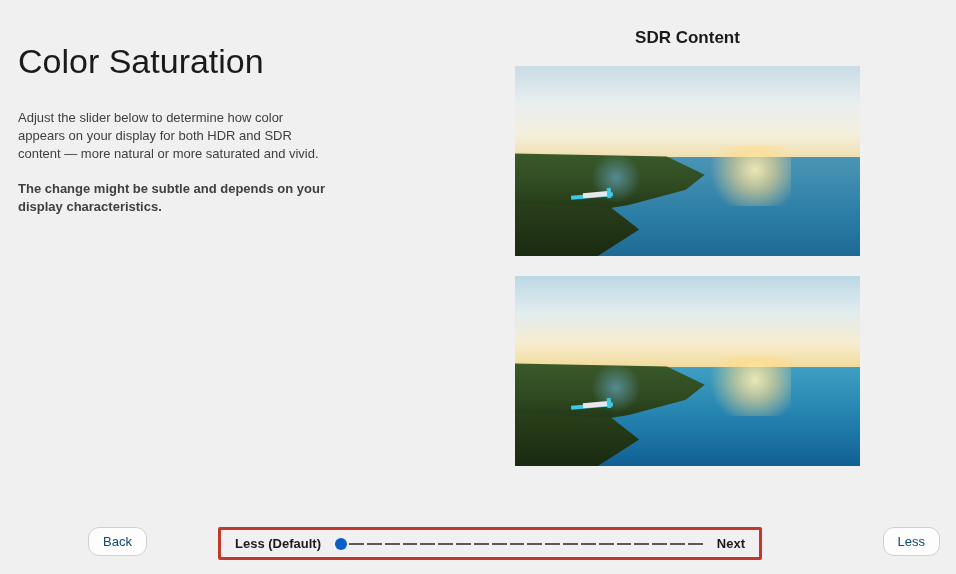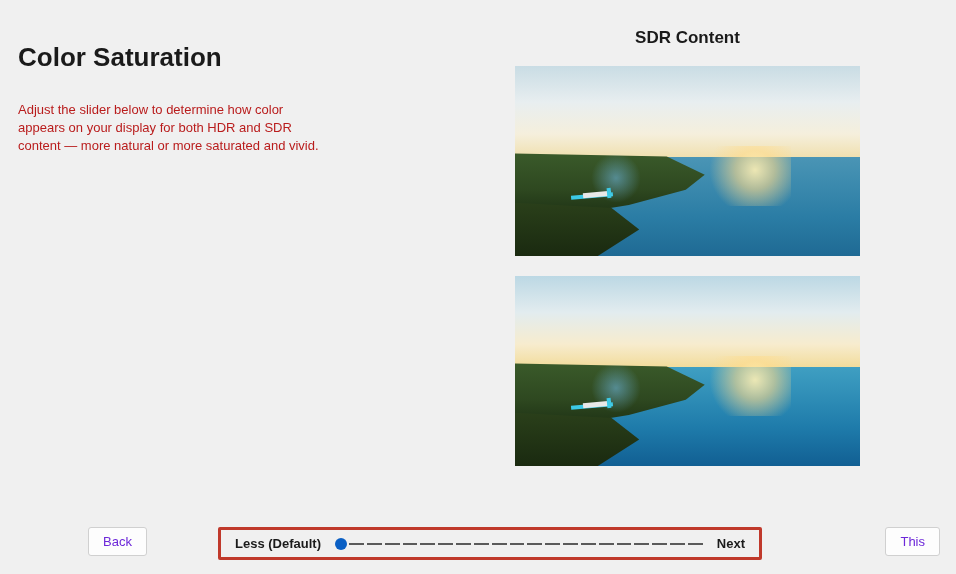--- a/index.html
+++ b/index.html
@@ -12,28 +12,28 @@
     position: relative;
     overflow: hidden;
   }
   .left-panel {
     position: absolute;
     left: 18px;
     top: 42px;
     width: 340px;
   }
   .page-title {
-    font-size: 26px;
-    font-weight: 700;
+    font-size: 34px;
+    font-weight: 400;
     margin-bottom: 28px;
   }
   .desc {
     font-size: 13px;
     line-height: 1.4;
-    color: #b91c1c;
+    color: #404040;
     margin-bottom: 16px;
     max-width: 310px;
   }
   .desc.bold {
     font-weight: 700;
   }
   .right-panel {
     position: absolute;
     left: 515px;
     top: 28px;
@@ -133,25 +133,25 @@
   .bottom-bar {
     position: absolute;
     left: 0; right: 0;
     bottom: 16px;
     height: 40px;
   }
   .btn {
     position: absolute;
     background: #fdfdfd;
     border: 1px solid #d0d0d0;
-    border-radius: 3px;
+    border-radius: 11px;
     font-size: 13px;
     padding: 6px 14px;
     cursor: pointer;
-    color: #6d28d9;
+    color: #0c4a6e;
   }
   .btn.back { left: 88px; bottom: 2px; }
   .btn.next { right: 16px; bottom: 2px; }
 
   .slider-box {
     position: absolute;
     left: 218px;
     bottom: -2px;
     width: 544px;
     height: 33px;
@@ -197,20 +197,21 @@
     height: 2px;
     background: #5a5a5a;
   }
 </style>
 </head>
 <body>
 
 <div class="left-panel">
   <h1 class="page-title">Color Saturation</h1>
   <p class="desc">Adjust the slider below to determine how color appears on your display for both HDR and SDR content — more natural or more saturated and vivid.</p>
+  <p class="desc bold">The change might be subtle and depends on your display characteristics.</p>
 </div>
 
 <div class="right-panel">
   <div class="content-label">SDR Content</div>
   <div class="preview sdr">
     <div class="sky"></div>
     <div class="water"></div>
     <div class="land"></div>
     <div class="coast"></div>
     <div class="sun"></div>
@@ -262,14 +263,14 @@
         <span></span>
           <span></span>
           <span></span>
           <span></span>
           <span></span>
       </div>
     </div>
     <span class="slider-label">Next</span>
   </div>
 
-  <button class="btn next">This</button>
+  <button class="btn next">Less</button>
 </div>
 
 </body></html>

